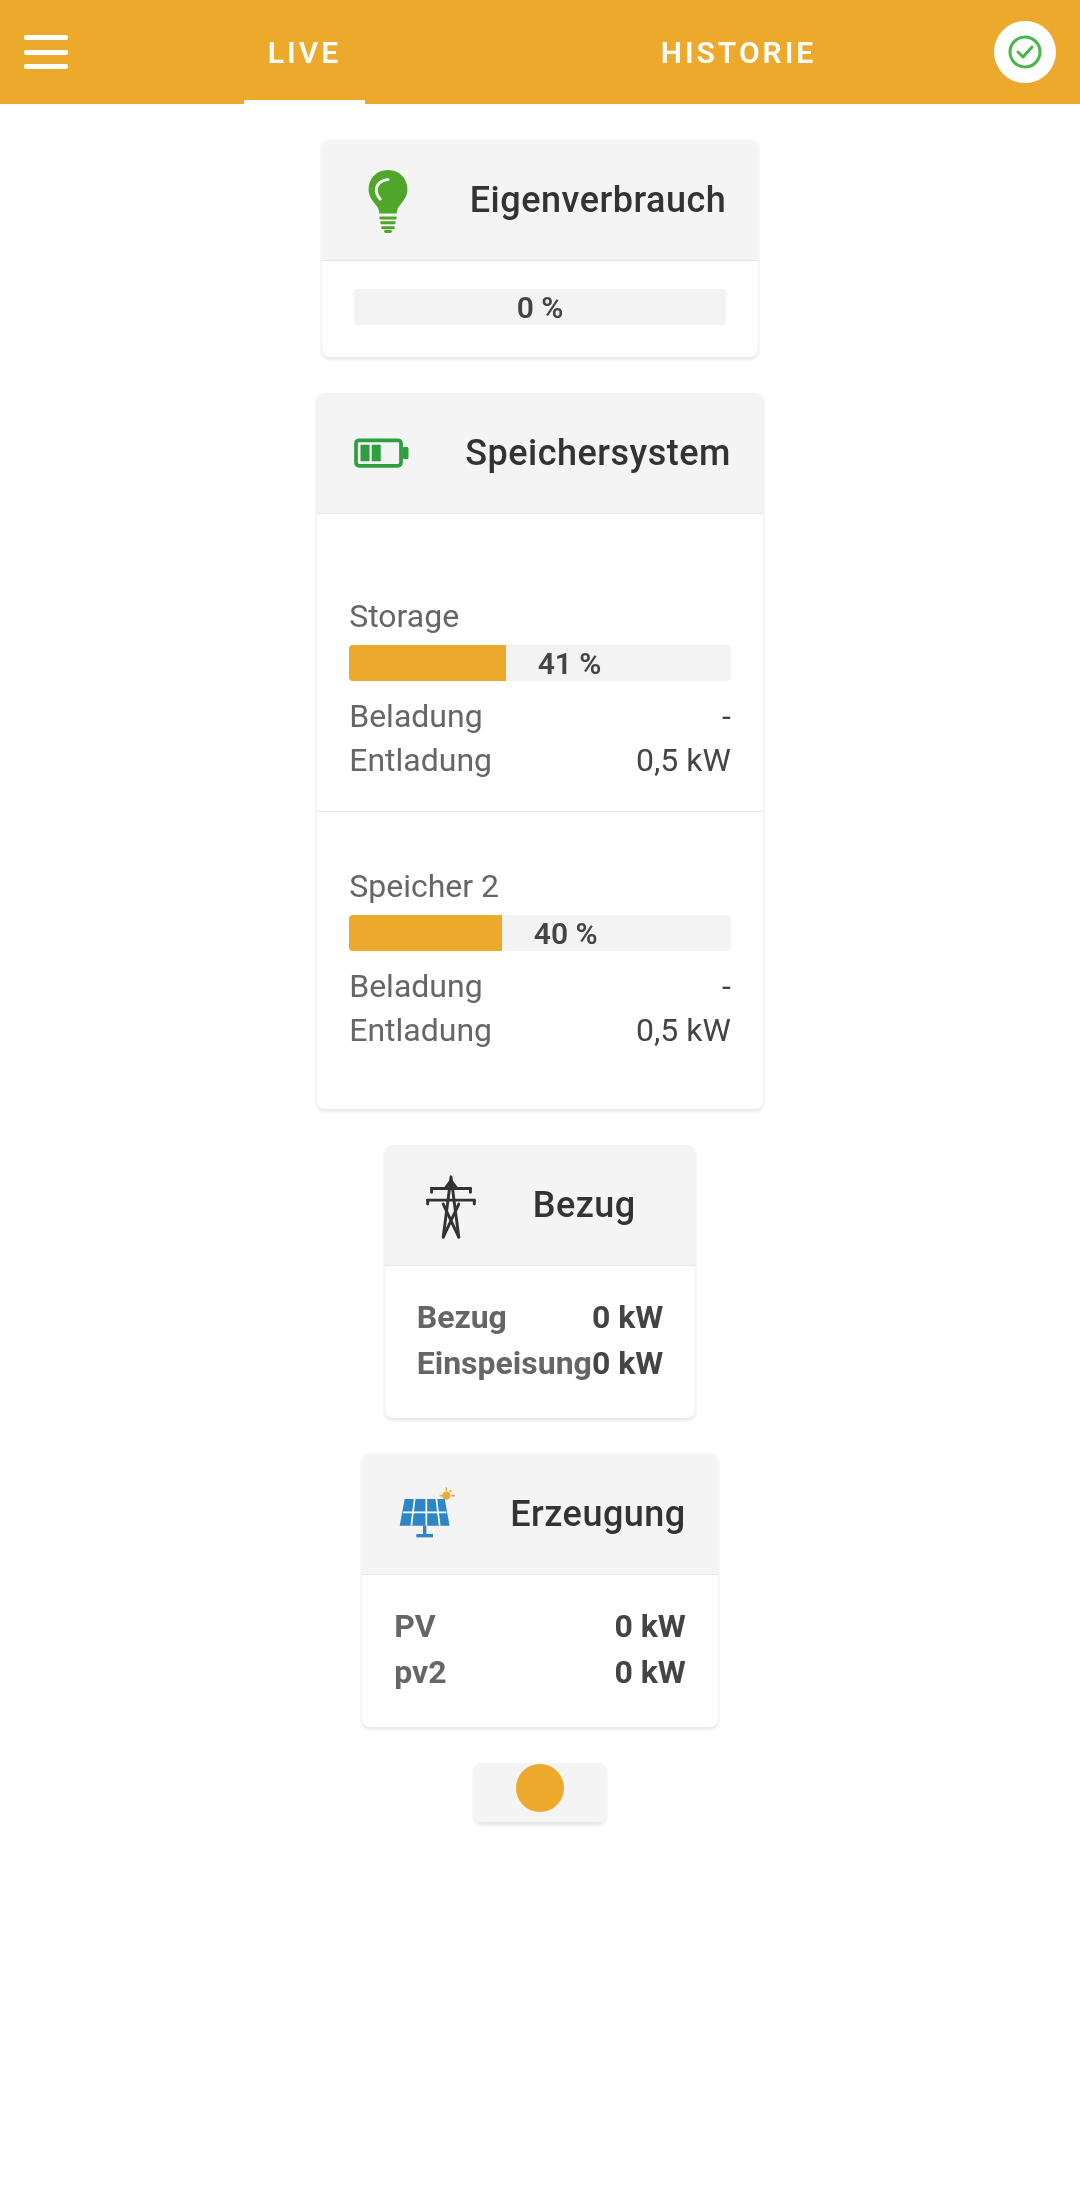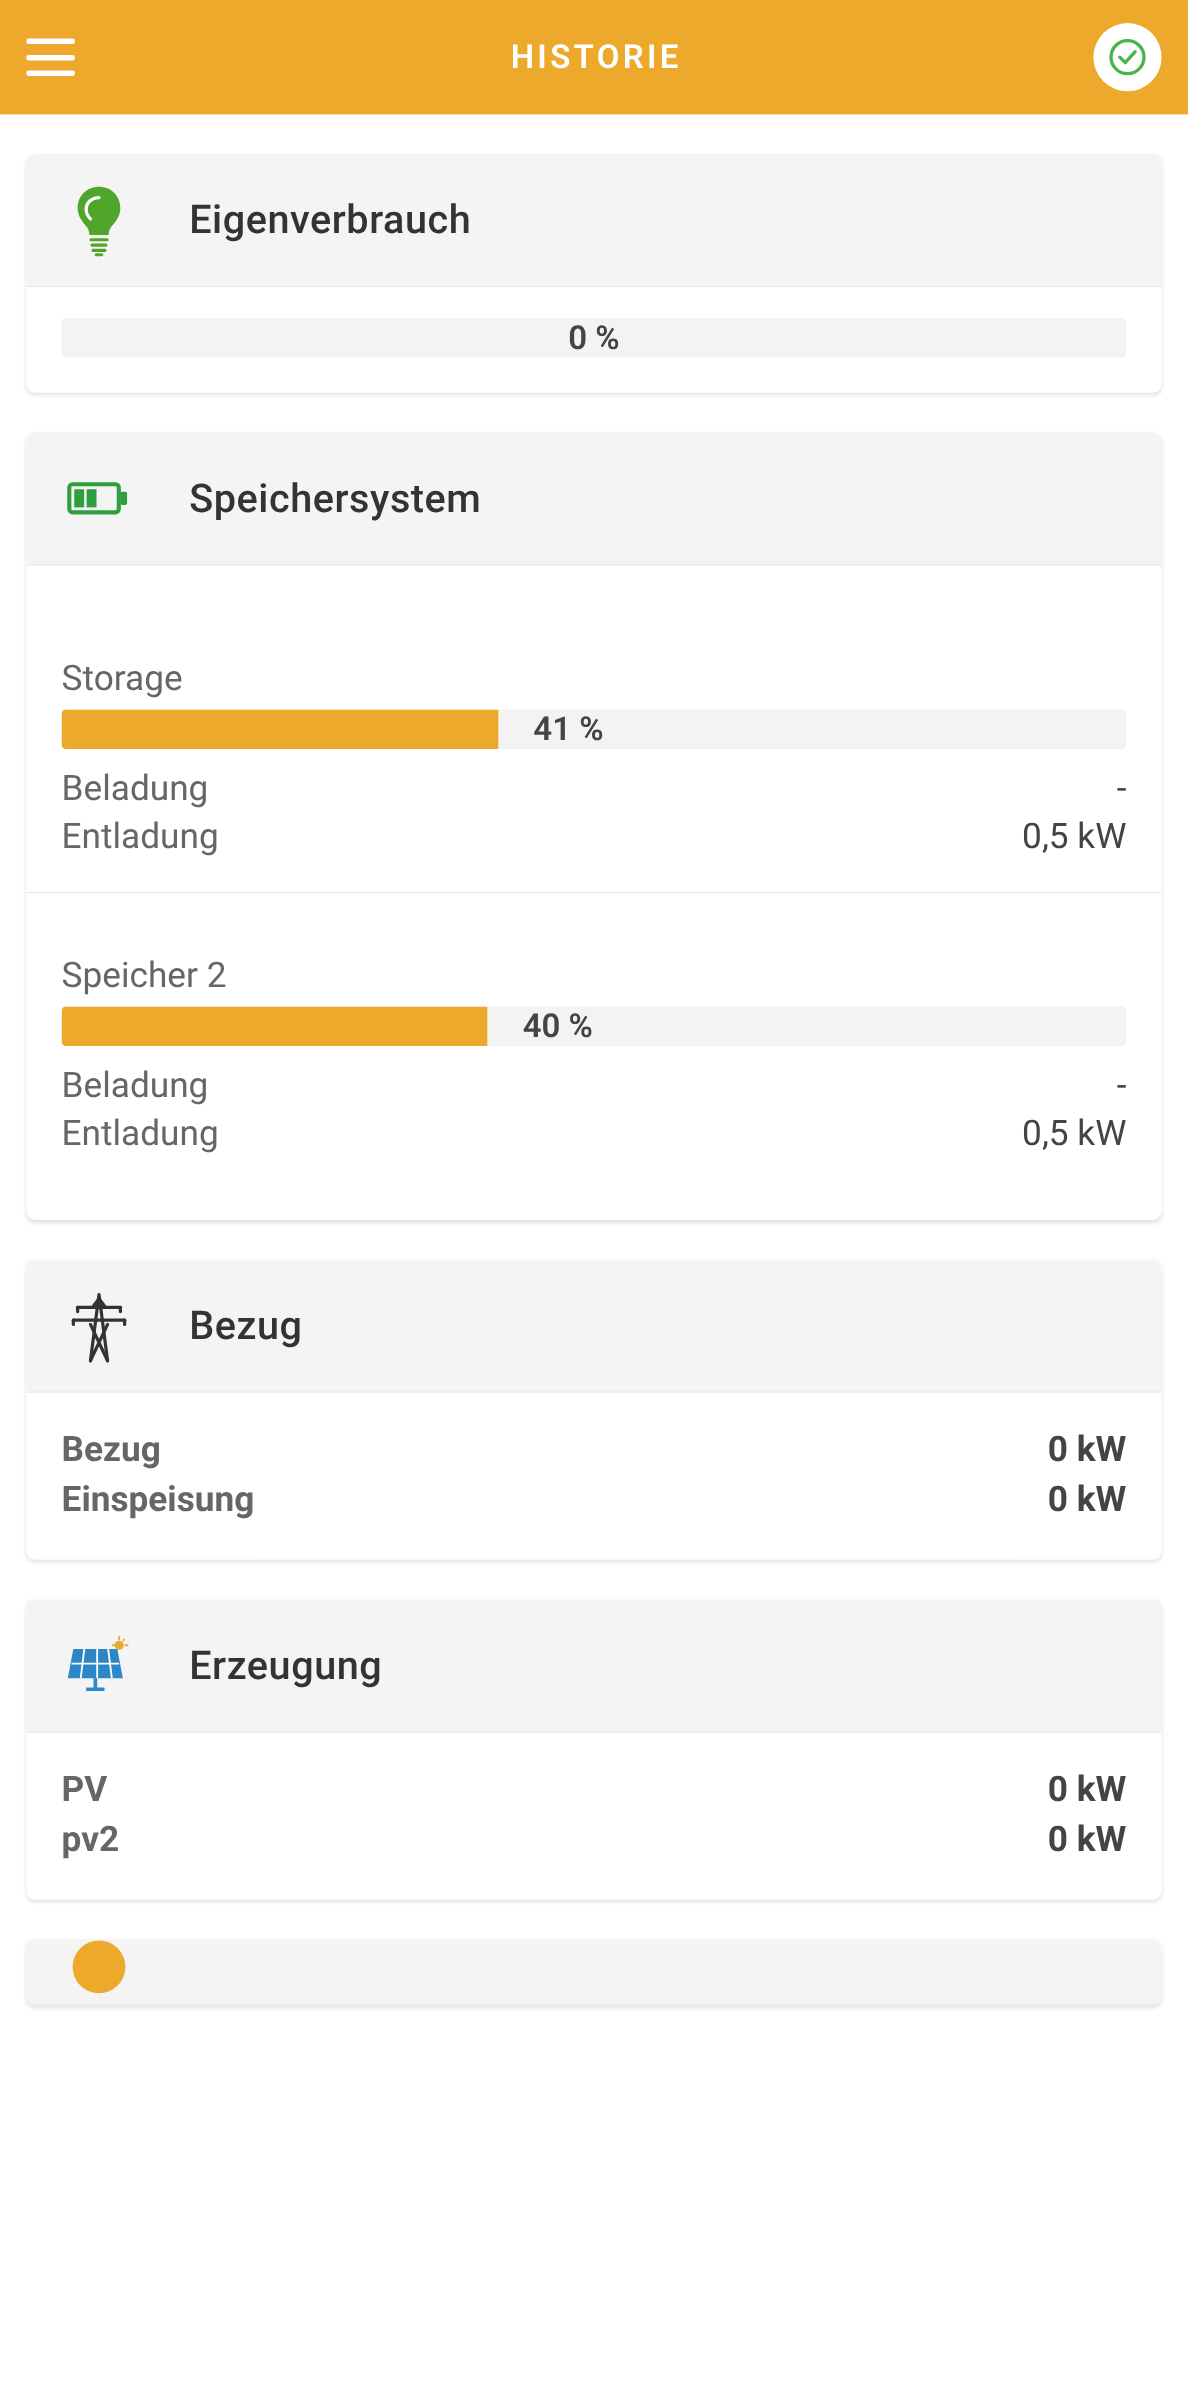--- a/index.html
+++ b/index.html
@@ -6,21 +6,21 @@
 html, body { width: 1080px; height: 2186px; font-family: -apple-system, BlinkMacSystemFont, "Segoe UI", Roboto, Helvetica, Arial, sans-serif; background: #ffffff; overflow: hidden; }
 .header { background: #eda92b; color: #fff; display: flex; align-items: center; height: 104px; padding: 0 24px; position: relative; }
 .hamburger { width: 44px; height: 34px; display: flex; flex-direction: column; justify-content: space-between; cursor: pointer; }
 .hamburger .bar { height: 5px; background: #fff; border-radius: 2px; }
 .tabs { flex: 1; display: flex; justify-content: space-around; margin-left: 40px; margin-right: 80px; height: 100%; align-items: center; }
 .tab { font-size: 30px; letter-spacing: 3px; font-weight: 600; color: #fff; padding: 0 24px; height: 100%; display: flex; align-items: center; position: relative; cursor: pointer; }
 .tab.active::after { content:""; position:absolute; bottom:0; left:0; right:0; height:4px; background:#fff; }
 .status-circle { width: 62px; height: 62px; border-radius: 50%; background:#fff; display:flex; align-items:center; justify-content:center; position:absolute; right:24px; top:50%; transform:translateY(-50%); }
 .status-circle svg { width: 36px; height: 36px; }
 
-.content { padding: 24px; padding-top: 36px; display:flex; flex-direction:column; gap: 36px; }
+.content { padding: 24px; padding-top: 36px; display:flex; flex-direction:column; gap: 36px; align-items: center; }
 .card { border-radius: 8px; overflow: hidden; box-shadow: 0 2px 4px rgba(0,0,0,.12); background:#fff; }
 .card-header { background:#f4f4f4; display:flex; align-items:center; padding: 26px 32px; gap: 48px; border-bottom:1px solid #e6e6e6; }
 .card-header .icon-slot { width: 68px; display:flex; justify-content:center; }
 .card-header .icon-slot svg { width: 60px; height: 68px; }
 .card-title { font-size: 36px; font-weight: 500; color:#333; letter-spacing: .5px; }
 
 .card-body { padding: 28px 32px 32px 32px; }
 
 .progress-outer { background:#f3f3f3; border-radius: 4px; height: 36px; position: relative; display:flex; align-items:center; overflow:hidden; }
 .progress-inner { background:#eda92b; height:100%; }
@@ -53,20 +53,21 @@
 </head>
 <body>
 
 <div class="header">
   <div class="hamburger">
     <div class="bar"></div>
       <div class="bar"></div>
       <div class="bar"></div>
   </div>
   <div class="tabs">
+    <div class="tab active">LIVE</div>
     <div class="tab">HISTORIE</div>
   </div>
   <div class="status-circle">
     <svg viewBox="0 0 36 36">
       <circle cx="18" cy="18" r="15" fill="none" stroke="#46b648" stroke-width="3"></circle>
       <path d="M11 18 l5 5 l9 -10" fill="none" stroke="#46b648" stroke-width="3" stroke-linecap="round" stroke-linejoin="round"></path>
     </svg>
   </div>
 </div>
 

